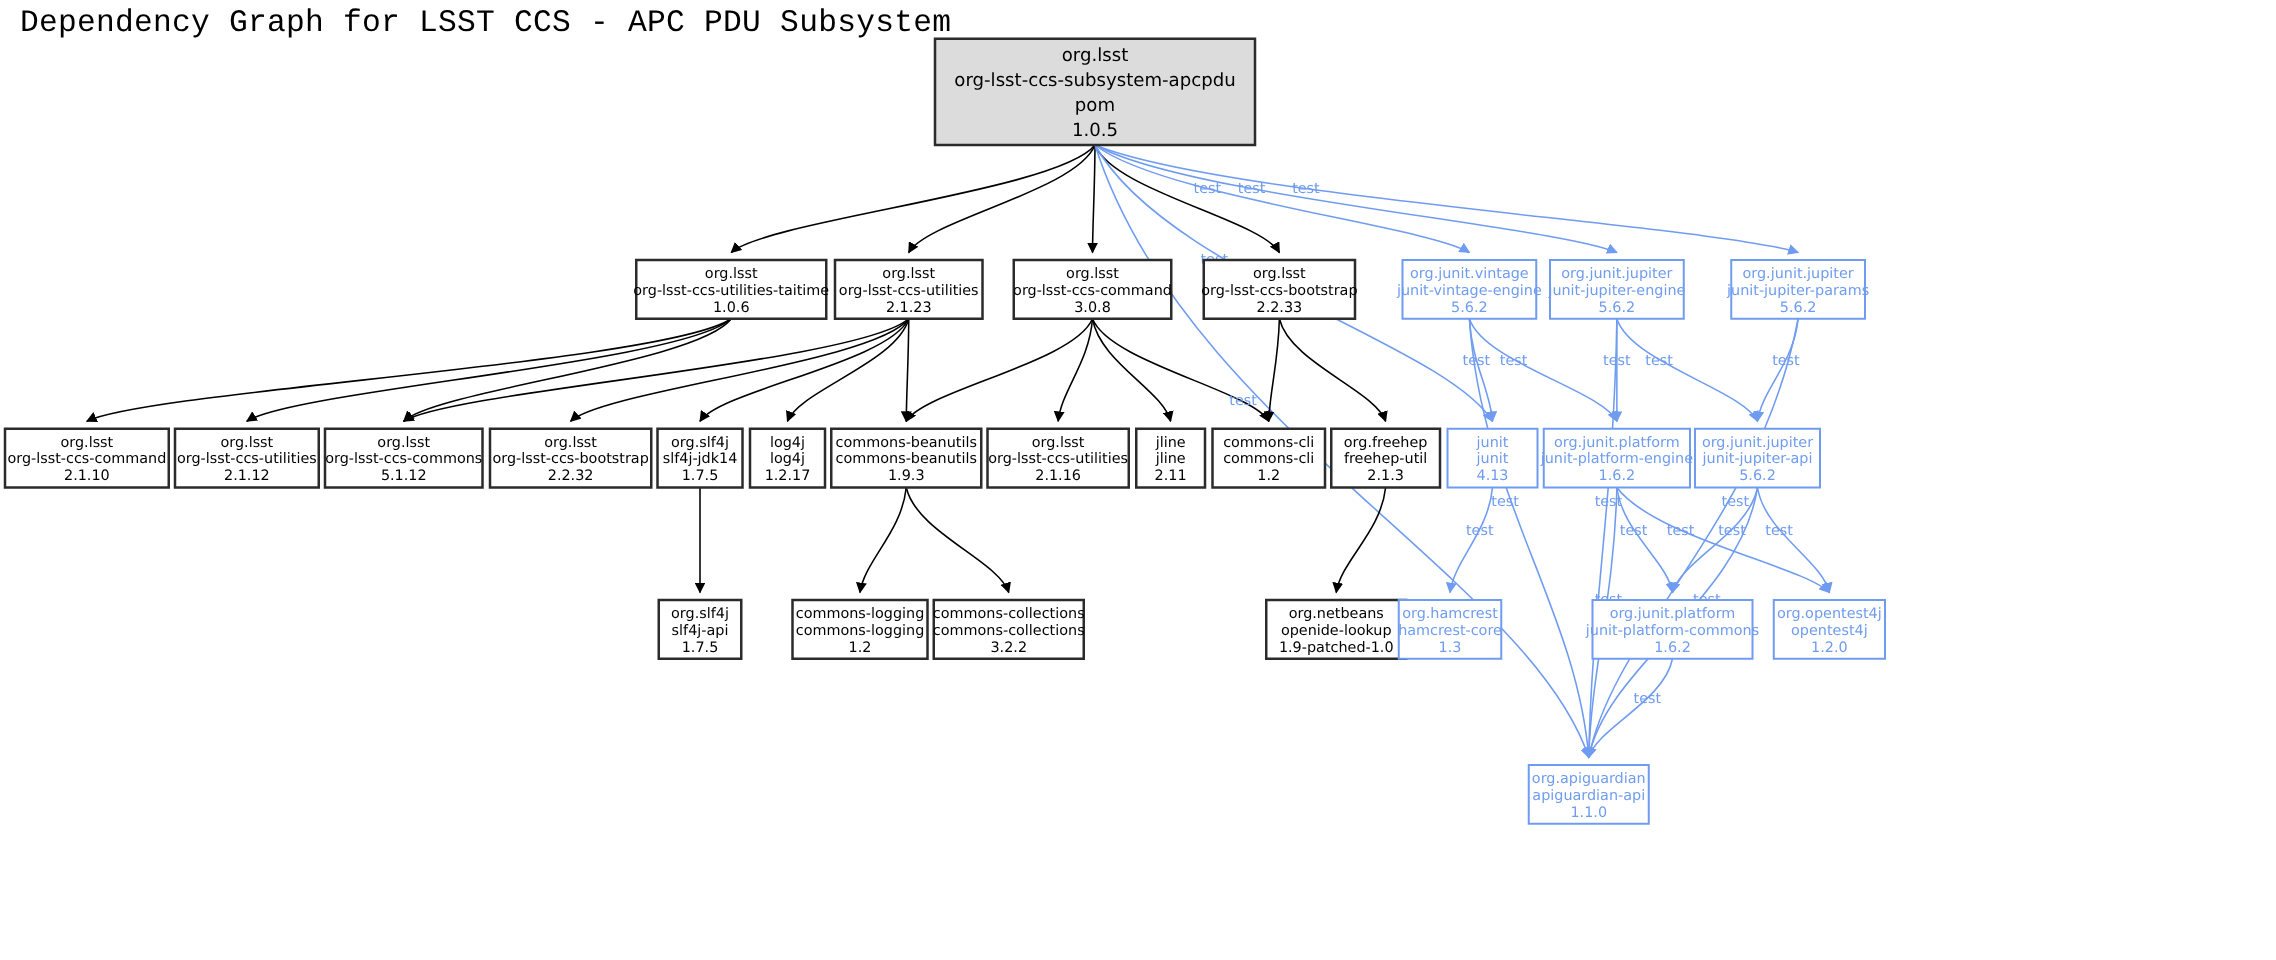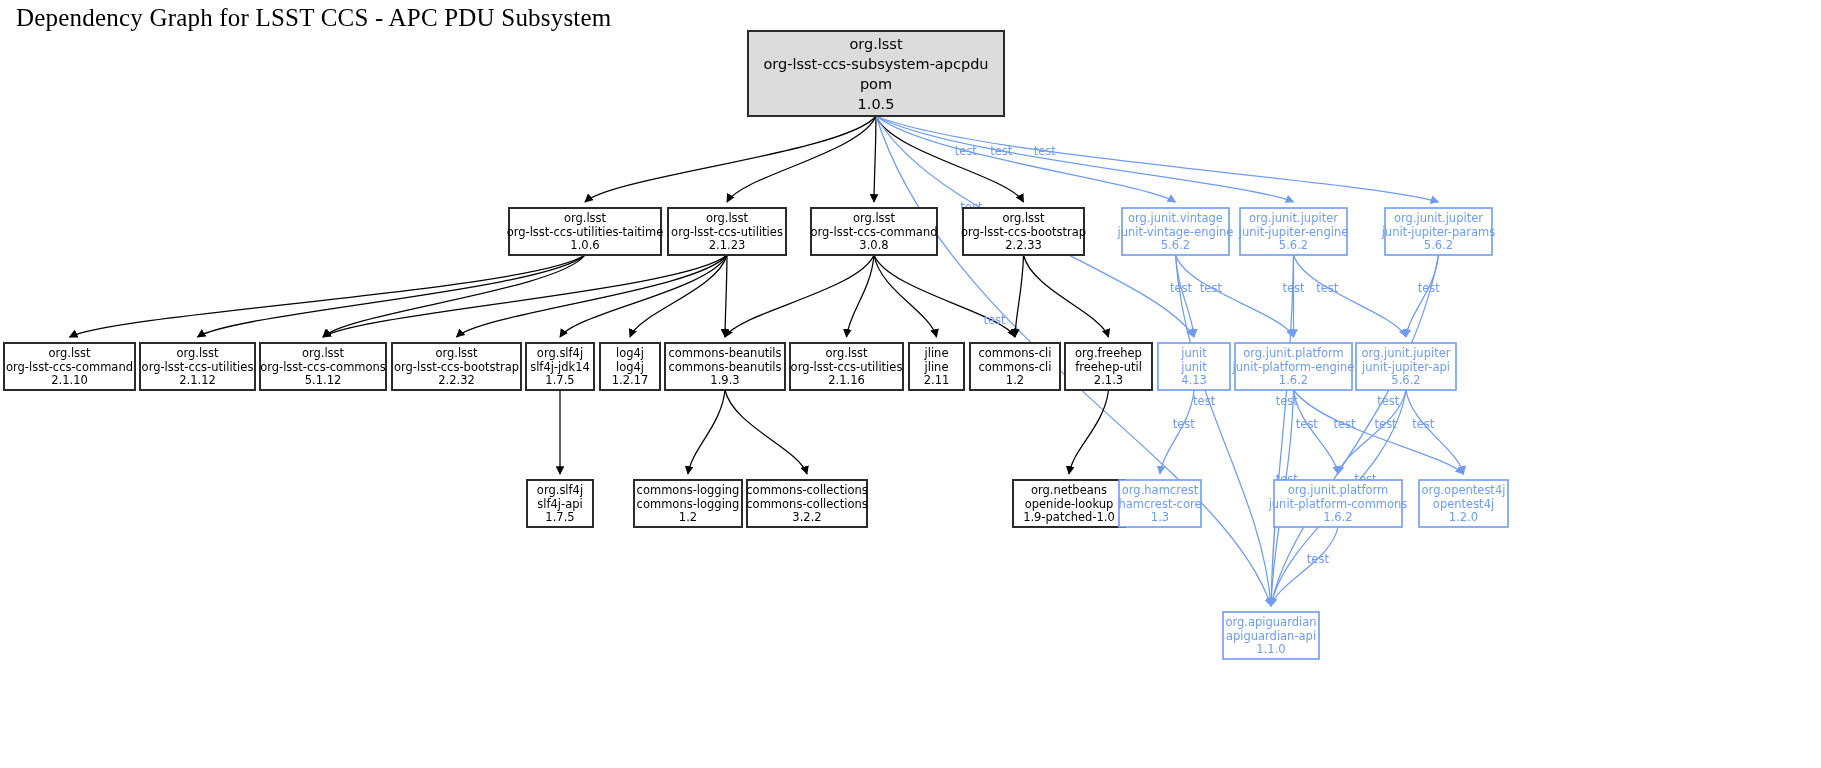--- a/index.html
+++ b/index.html
@@ -1,20 +1,20 @@
 <!DOCTYPE html>
 <html><head>
 <meta charset="utf-8">
 <style>
   html,body{margin:0;padding:0;background:#ffffff;}
   body{width:1821px;height:768px;font-family:"DejaVu Sans",sans-serif;overflow:hidden;}
   #stage{position:relative;width:1821px;height:768px;}
   #graph-title{
     position:absolute;left:16px;top:4px;
-    font-family:Liberation Serif, serif;
+    font-family:Liberation Mono, monospace;
     font-size:25px;color:#000;white-space:nowrap;letter-spacing:0.2px;text-align:right;
   }
   svg#graph{position:absolute;left:0;top:0;width:1821px;height:768px;}
   .node-box{fill:#ffffff;stroke:#2b2b2b;stroke-width:2;}
   .node-box.root{fill:#dcdcdc;stroke:#2b2b2b;stroke-width:2;}
   .node-box.test{fill:#ffffff;stroke:#6f9cf0;stroke-width:1.6;}
   .node-text{font-family:"DejaVu Sans",sans-serif;font-size:11.5px;fill:#000;text-anchor:middle;}
   .node-text.root{font-size:14.5px;}
   .node-text.test{fill:#6f9cf0;}
   .edge{fill:none;stroke:#000000;stroke-width:1.25;}

